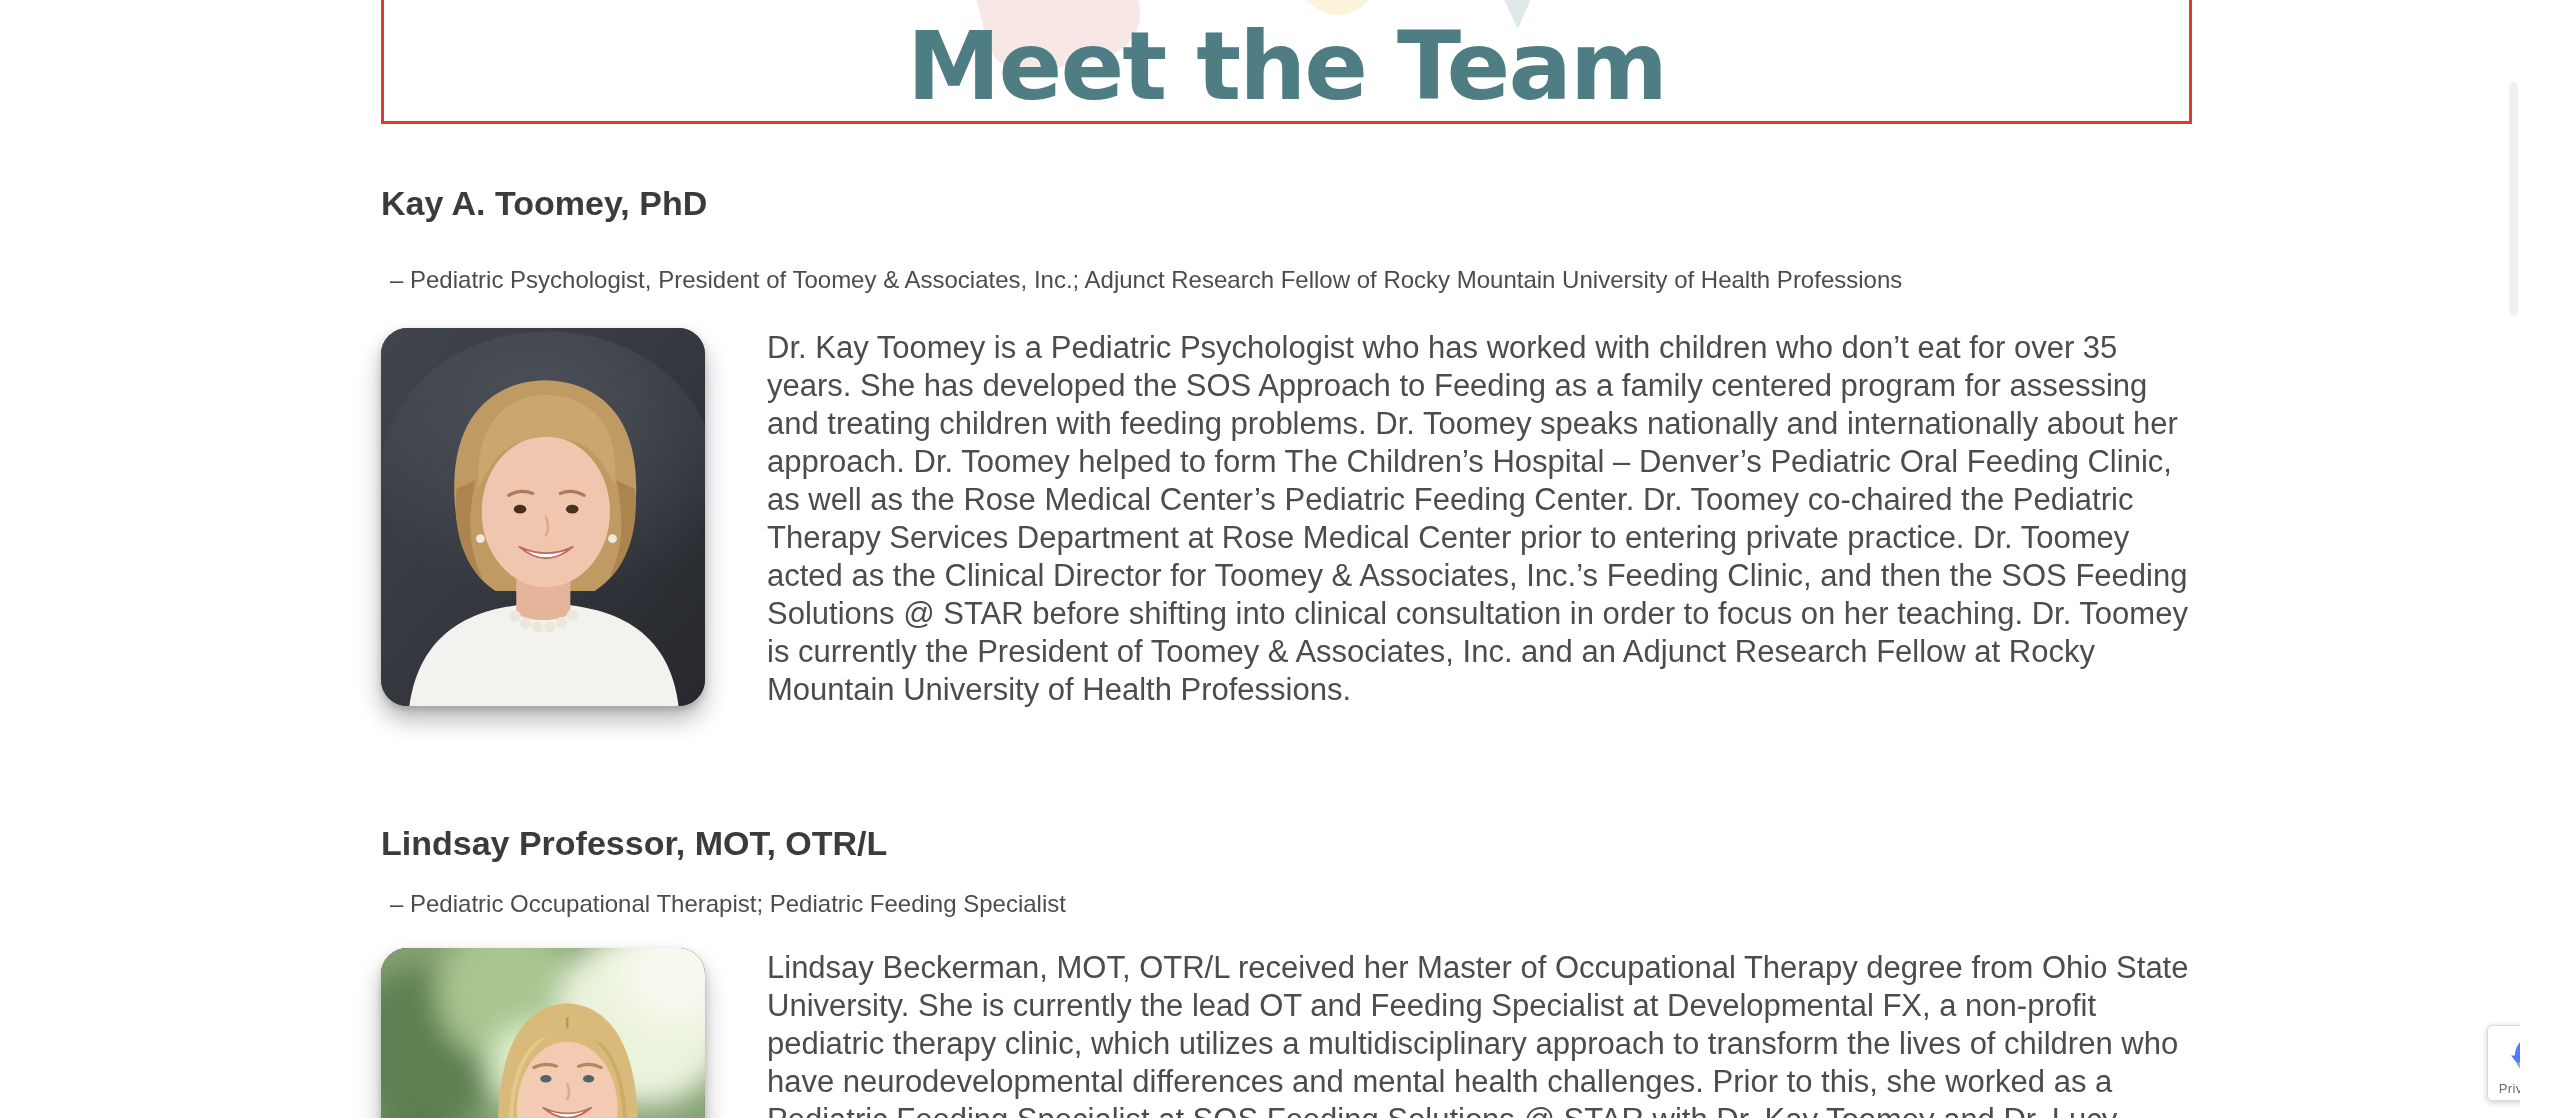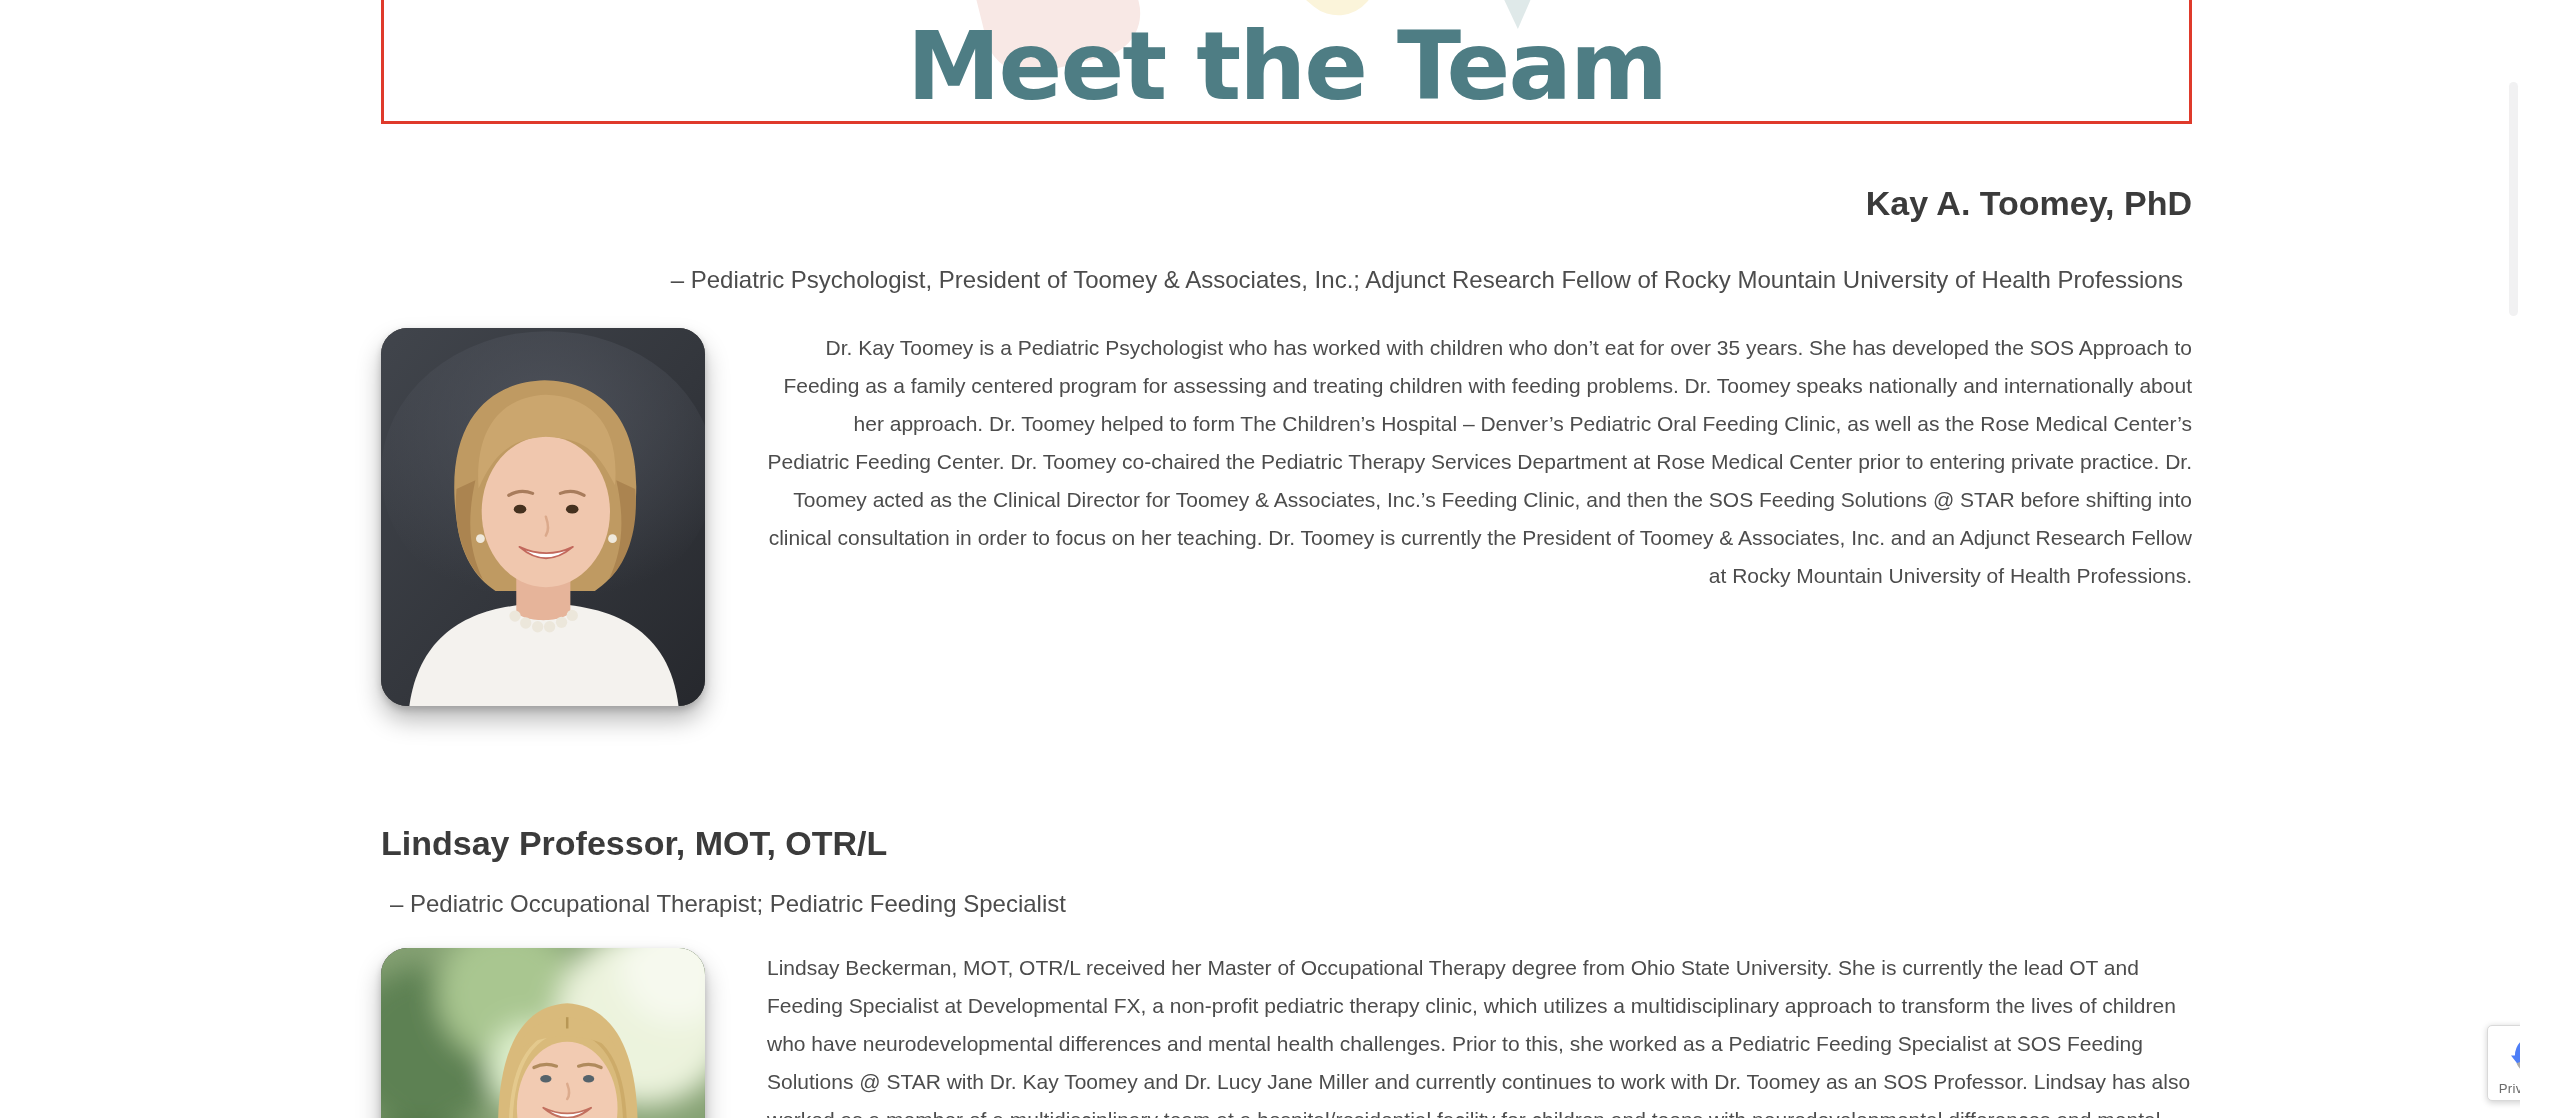--- a/index.html
+++ b/index.html
@@ -15,33 +15,33 @@
   .decor-yellow{left:874px;top:-104px;width:151px;height:151px;border-radius:38px;
                 background:#fbf4da;transform:rotate(40deg);}
   .decor-blue{left:1085px;top:-28px;width:94px;height:104px;background:#dfe9e9;
               clip-path:polygon(0 0,100% 0,52% 100%);}
   .banner h1{position:absolute;left:0;right:0;bottom:7.5px;margin:0;z-index:2;
              text-align:center;font-family:"DejaVu Sans",sans-serif;font-weight:700;
              font-size:94px;letter-spacing:-1.9px;color:#4e7d84;line-height:1;}
 
   
   .member{position:absolute;left:381px;width:1811px;}
-  .member-1{top:186px;text-align:right;}
+  .member-1{top:186px;}
   .member-2{top:826px;}
   .member h2{margin:0;font-size:34px;line-height:34px;font-weight:700;color:#3b3b3b;}
   .member .role{margin:9px;font-size:24px;line-height:29px;color:#4c4c4c;}
   .member-1 .role{margin-top:45px;}
   .member-2 .role{margin-top:29px;}
   .member .row{display:flex;align-items:flex-start;}
   .member-1 .row{margin-top:34px;}
   .member-2 .row{margin-top:30px;}
   .photo{flex:none;width:324px;height:378px;border-radius:26.4px;overflow:hidden;margin:0;
          box-shadow:0 14px 24px rgba(0,0,0,.28),0 3.1px 7.5px rgba(0,0,0,.16);background:#333;}
   .photo svg{display:block;width:324px;height:378px;}
-  .bio{margin:0 0 0 62px;width:1425px;font-size:21px;line-height:38px;color:#4c4c4c;
+  .bio{margin:0 0 0 62px;width:1425px;font-size:31px;line-height:38px;color:#4c4c4c;
        padding-top:1.3px;}
 
   
   .scroll-thumb{position:absolute;right:2.5px;top:82px;width:8.8px;height:234px;
                 border-radius:5px;background:#f1f1f2;z-index:9;}
   .recaptcha{position:absolute;left:2487px;top:1025px;width:189px;height:74px;z-index:9;
              background:#ffffff;border:0.6px solid #d9d9d9;border-radius:5px;
              box-shadow:0 1.3px 6.3px rgba(0,0,0,.18);}
   .rc-logo{position:absolute;left:22.6px;top:6.3px;width:47px;height:47px;}
   .rc-text{position:absolute;left:10.7px;top:55px;font-size:13.2px;color:#6b6b6b;

